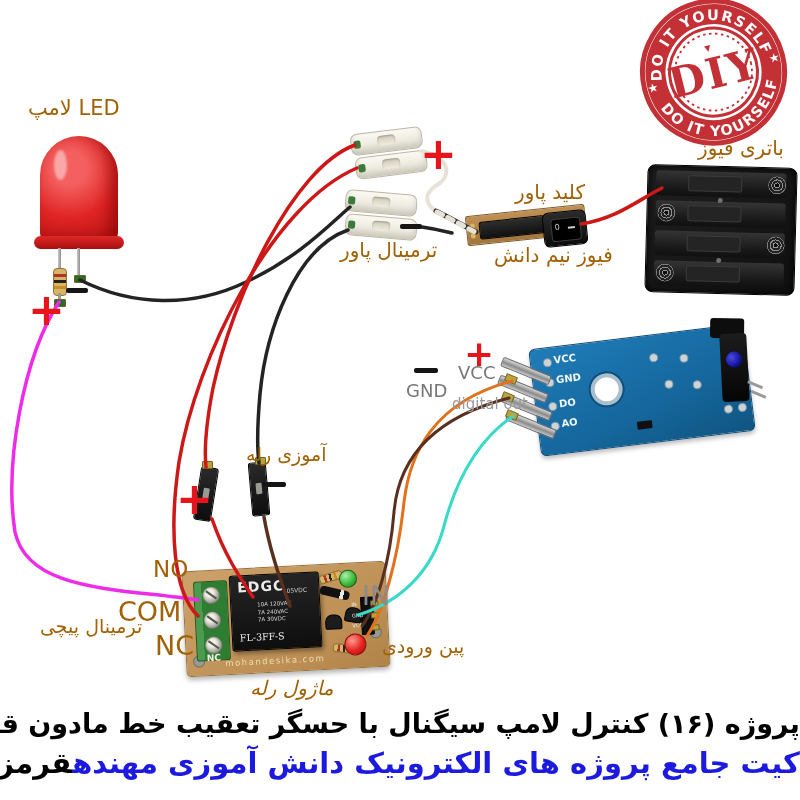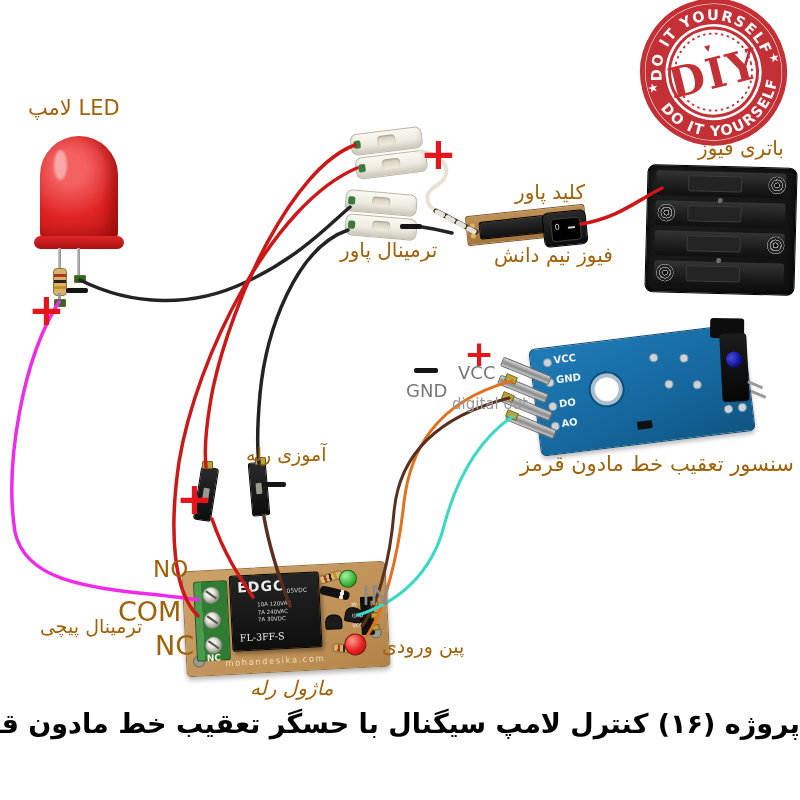--- a/index.html
+++ b/index.html
@@ -241,30 +241,32 @@
 
   <div class="lbl" style="left:515px;top:180px;direction:rtl;">کلید پاور</div>
   <div class="lbl" style="left:494px;top:243px;direction:rtl;">فیوز نیم دانش</div>
   <div class="lbl" style="left:698px;top:136px;direction:rtl;">باتری فیوز</div>
 
   <div class="plus" style="left:464px;top:336px;font-size:36px;">+</div>
   <div class="lbl" style="left:458px;top:362px;font-size:18px;color:#777;">VCC</div>
   <div class="minusbar" style="left:414px;top:368px;width:24px;"></div>
   <div class="lbl" style="left:406px;top:380px;font-size:18px;color:#777;">GND</div>
   <div class="lbl" style="left:452px;top:395px;font-size:15px;color:#999;">digital out</div>
-  <div class="lbl" style="left:520px;top:452px;font-size:21px;direction:rtl;">سنسور تعقیب خط مادون قرمز</div>
 
   <div class="lbl" style="left:246px;top:443px;font-size:19px;direction:rtl;">آموزی رله</div>
   <div class="plus" style="left:176px;top:477px;">+</div>
   <div class="minusbar" style="left:262px;top:482px;width:24px;"></div>
 
   <div class="lbl" style="left:153px;top:556px;font-size:23px;">NO</div>
   <div class="lbl" style="left:118px;top:596px;font-size:27px;">COM</div>
   <div class="lbl" style="left:155px;top:630px;font-size:27px;">NC</div>
   <div class="lbl" style="left:40px;top:615px;font-size:19px;direction:rtl;">ترمینال پیچی</div>
 
   <div class="lbl" style="left:362px;top:580px;font-size:27px;color:#8b8b8b;">IN</div>
   <div class="lbl" style="left:382px;top:635px;font-size:19px;direction:rtl;">پین ورودی</div>
   <div class="lbl" style="left:250px;top:676px;direction:rtl;font-style:italic;">ماژول رله</div>
 
   <div class="footer" style="top:708px;font-size:27px;color:#000;">پروژه (۱۶) کنترل لامپ سیگنال با حسگر تعقیب خط مادون قرمز</div>
+  <div class="footer" style="top:746px;font-size:29px;">
+    <span style="color:#1d1ae0;">کیت جامع پروژه های الکترونیک دانش آموزی مهنده</span><span style="color:#000;">قرمز</span>
+  </div>
 
 </div>
 
 </body></html>

